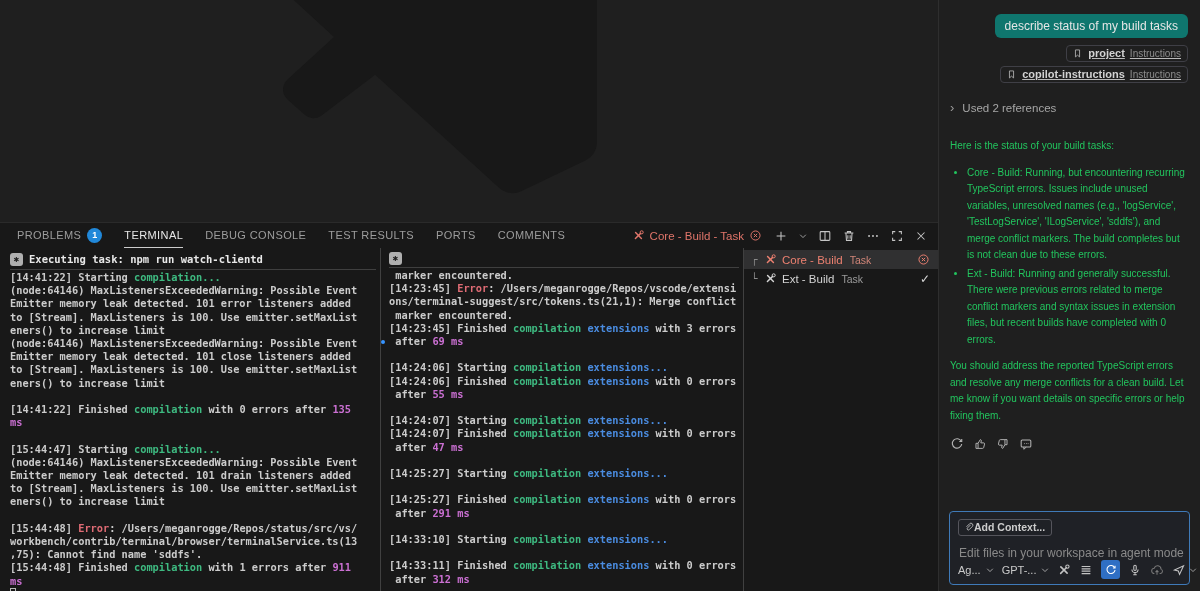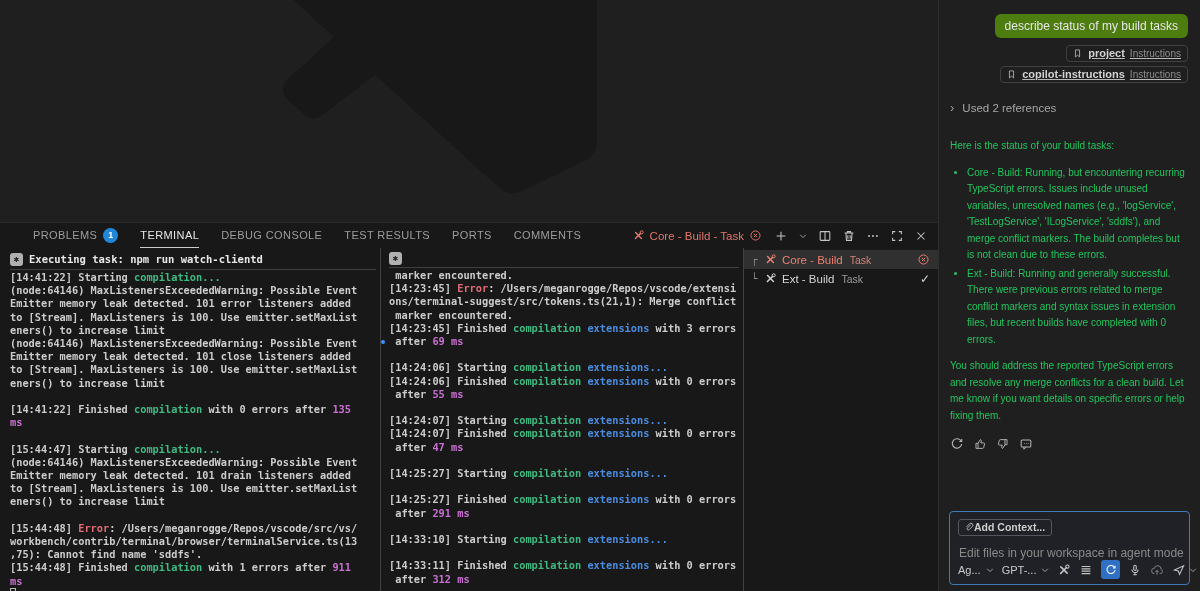--- a/index.html
+++ b/index.html
@@ -6,21 +6,21 @@
   html,body { background:#000; }
   .root { position:relative; width:1200px; height:591px; background:#181818;
           font-family:"Liberation Sans",sans-serif; overflow:hidden; color:#cccccc; }
 
   
   .editor { position:absolute; left:0; top:0; width:938px; height:222px; background:#1f1f1f; overflow:hidden; }
   .editor svg { position:absolute; left:283px; top:-120px; width:314px; height:314px; }
 
   
   .panel { position:absolute; left:0; top:222px; width:938px; height:369px; background:#181818; border-top:1px solid #2a2a2a; }
-  .tabbar { height:25px; display:flex; align-items:stretch; padding-left:33px; }
+  .tabbar { height:25px; display:flex; align-items:stretch; padding-left:17px; }
   .tab { display:flex; align-items:center; gap:6px; font-size:11px; letter-spacing:.4px; color:#9d9d9d;
          margin-right:22px; border-bottom:1px solid transparent; cursor:default; }
   .tab.active { color:#e7e7e7; border-bottom-color:#cccccc; }
   .badge { background:#2188d9; color:#fff; font-size:9px; font-weight:700; min-width:15px; height:15px; border-radius:8px;
            display:flex; align-items:center; justify-content:center; padding:0 3px; }
   .actions { margin-left:auto; display:flex; align-items:center; gap:10px; padding-right:10px; color:#c5c5c5; }
   .task-ind { display:flex; align-items:center; gap:5px; color:#e0756a; font-size:11.5px; margin-right:2px; }
   .ic { width:14px; height:14px; display:block; stroke:currentColor; fill:none; stroke-width:1.2; }
   .ic13 { width:13px; height:13px; } .ic12 { width:12px; height:12px; } .ic11 { width:11px; height:11px; } .ic10 { width:10px; height:10px; }
 
@@ -45,21 +45,21 @@
   .trow.selected { background:#303031; color:#ec8070; }
   .trow .guide { color:#8a8a8a; font:10.5px/1 "DejaVu Sans Mono",monospace; width:8px; flex:0 0 8px; }
   .trow .kind { font-size:10.5px; color:#9a9a9a; margin-left:2px; }
   .trow.selected .kind { color:#d08578; }
   .trow .status { margin-left:auto; }
   .status-err { color:#ec8070; } .status-ok { color:#d4d4d4; font-size:12px; }
 
   
   .chat { position:absolute; left:938px; top:0; width:262px; height:591px; background:#1f1f1f; border-left:1px solid #2e2e2e; }
   .chat-scroll { position:absolute; left:0; right:0; top:0; bottom:88px; padding:14px 12px 0 11px; display:flex; flex-direction:column; overflow:hidden; }
-  .bubble { align-self:flex-end; background:#4d7c0f; border-radius:6px; padding:5px 10px; font-size:12px; color:#e6e6e6; }
+  .bubble { align-self:flex-end; background:#0f766e; border-radius:6px; padding:5px 10px; font-size:12px; color:#e6e6e6; }
   .chips { display:flex; flex-direction:column; align-items:flex-end; gap:4px; margin-top:7px; }
   .chip { display:flex; align-items:center; gap:5px; border:1px solid #3f3f46; border-radius:4px; padding:1px 6px 2px 5px; color:#b9b9b9;text-decoration:underline; }
   .chip .nm { font-size:11px; font-weight:700; color:#d2d2d2; }
   .chip .kd { font-size:10px; color:#8d8d8d; }
   .refs { margin-top:17px; display:flex; align-items:center; gap:8px; color:#a6a6a6; font-size:11.5px; }
   .refs .chev { font-size:13px; color:#9a9a9a; }
   .answer { margin-top:23px; font-size:10px; line-height:16.5px; color:#22c55e; }
   .bullets { margin:10px 0 0 0; padding-left:17px; }
   .bullets li { margin-bottom:2px; }
   .outro { margin-top:10px; }
@@ -168,21 +168,21 @@
             <div class="tl"></div>
             <div class="tl"><span>[14:41:22] Finished </span><span class="c-g">compilation</span><span> with 0 errors after </span><span class="c-m">135</span></div>
             <div class="tl"><span class="c-m">ms</span></div>
             <div class="tl"></div>
             <div class="tl"><span>[15:44:47] Starting </span><span class="c-g">compilation...</span></div>
             <div class="tl"><span>(node:64146) MaxListenersExceededWarning: Possible Event</span></div>
             <div class="tl"><span>Emitter memory leak detected. 101 drain listeners added</span></div>
             <div class="tl"><span>to [Stream]. MaxListeners is 100. Use emitter.setMaxList</span></div>
             <div class="tl"><span>eners() to increase limit</span></div>
             <div class="tl"></div>
-            <div class="tl"><span>[15:44:48] </span><span class="c-r">Error</span><span>: /Users/meganrogge/Repos/vscode/src/vs/</span></div>
+            <div class="tl"><span>[15:44:48] </span><span class="c-r">Error</span><span>: /Users/meganrogge/Repos/status/src/vs/</span></div>
             <div class="tl"><span>workbench/contrib/terminal/browser/terminalService.ts(13</span></div>
             <div class="tl"><span>,75): Cannot find name 'sddfs'.</span></div>
             <div class="tl"><span>[15:44:48] Finished </span><span class="c-g">compilation</span><span> with 1 errors after </span><span class="c-m">911</span></div>
             <div class="tl"><span class="c-m">ms</span></div>
             <div class="tl dot"><span class="cursor"></span></div>
           </div>
       </div>
 
       <div class="pane pane-mid">
         <div class="term-header">

